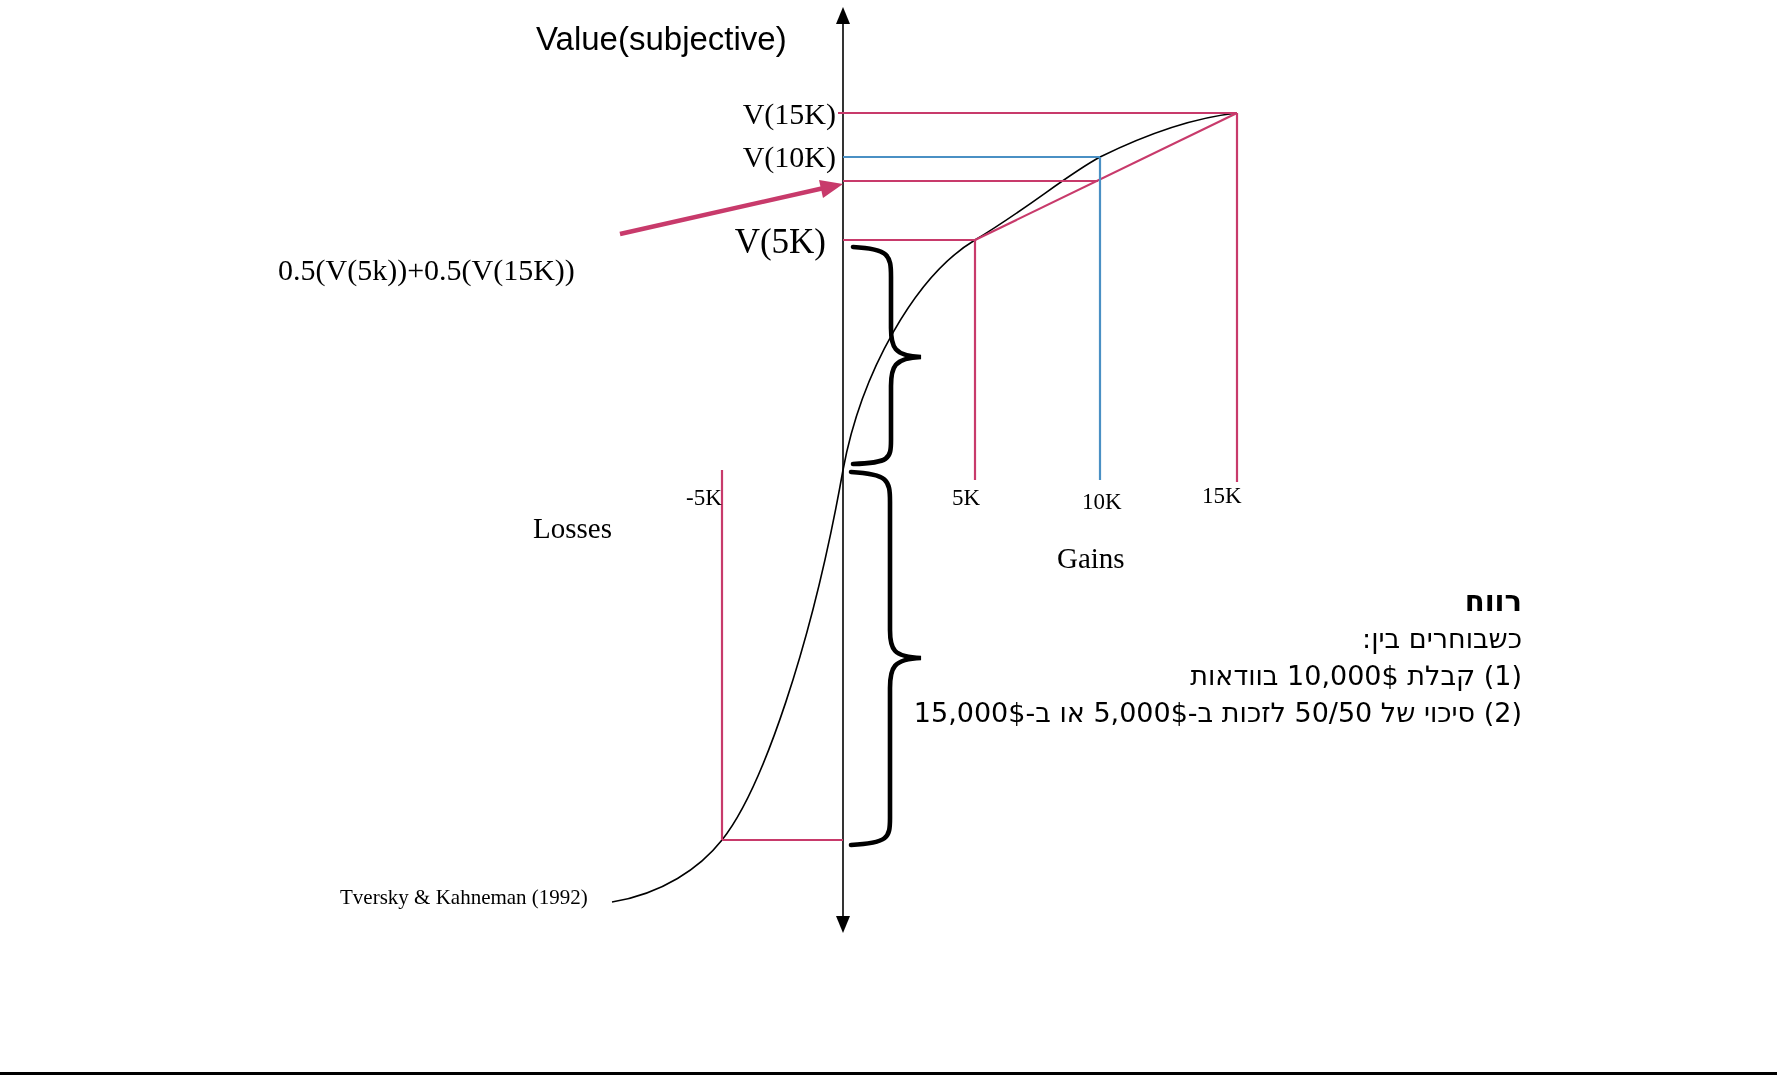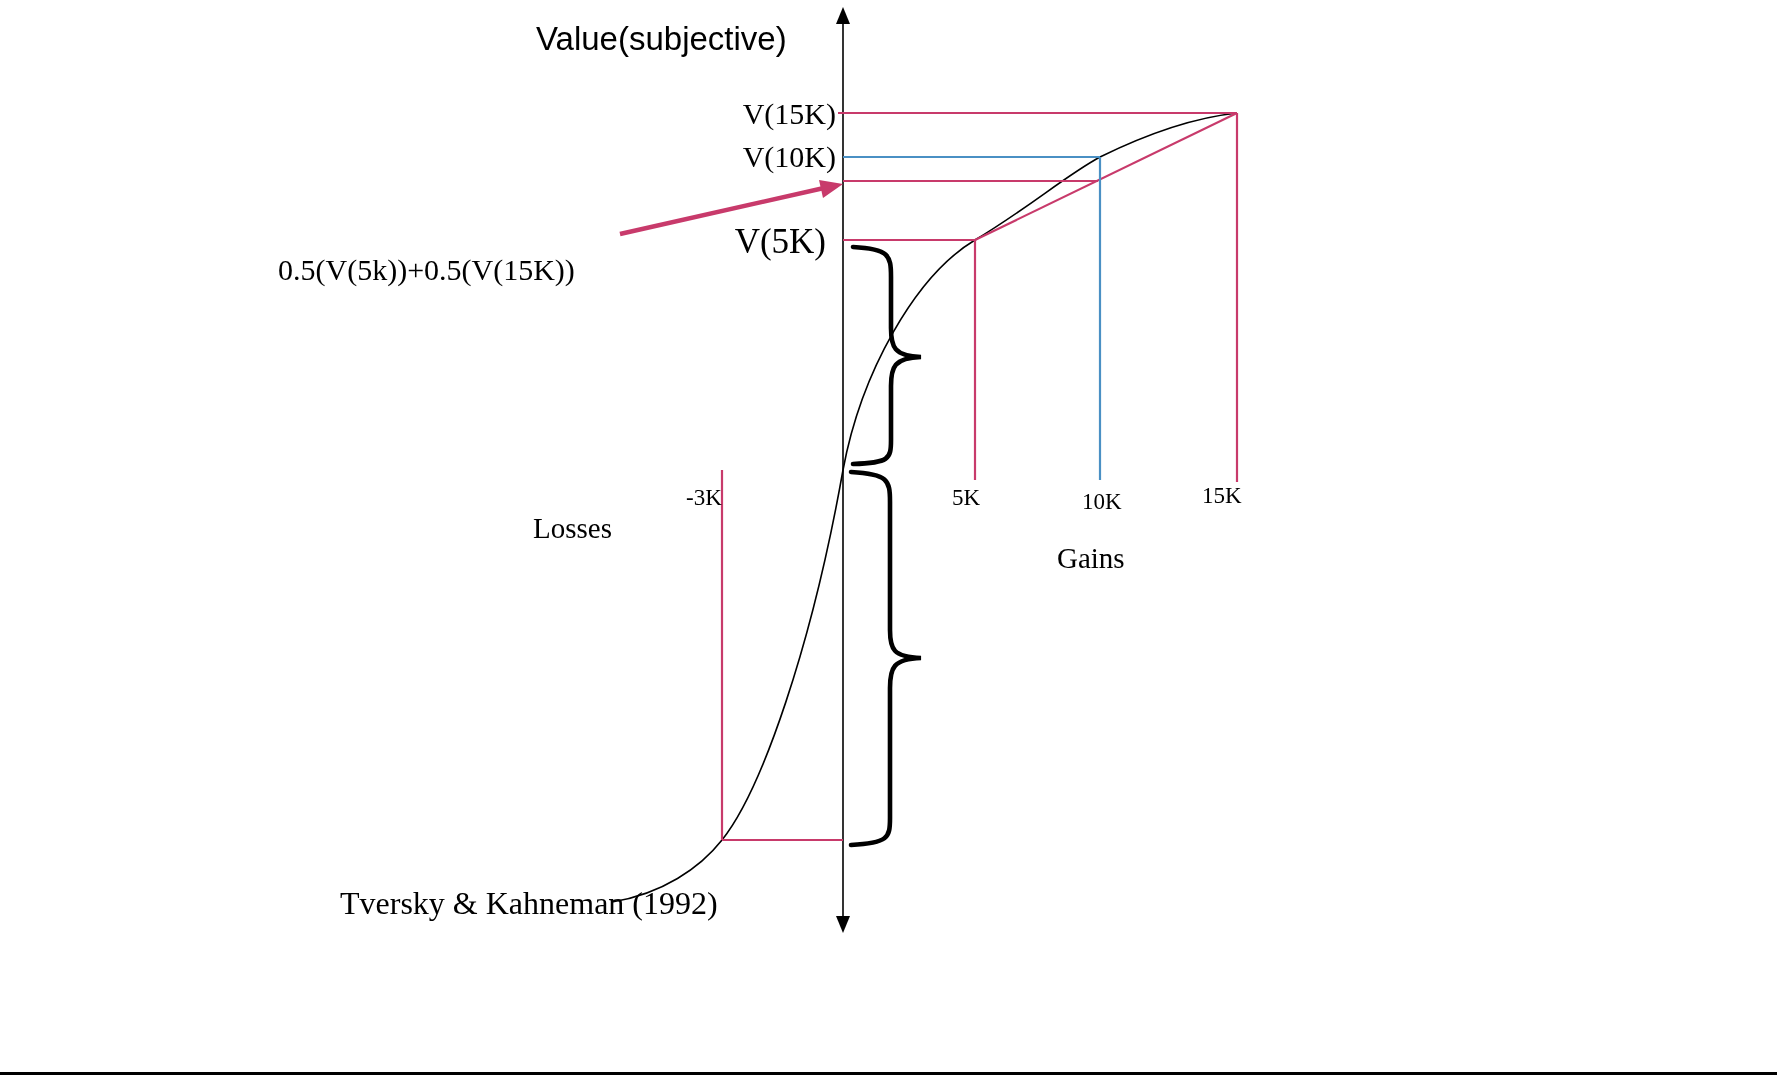--- a/index.html
+++ b/index.html
@@ -21,21 +21,21 @@
   .v10k{right:941px;top:140px;font-size:30px;}
   .v5k{right:951px;top:222px;font-size:35px;}
   .expected{left:278px;top:217px;font-size:30px;margin-top:36px;}
   .tick{font-size:23px;}
   .tick-neg5k{left:686px;top:485px;}
   .tick-5k{left:952px;top:485px;}
   .tick-10k{left:1082px;top:489px;}
   .tick-15k{left:1202px;top:483px;}
   .losses{left:533px;top:512px;font-size:29px;}
   .gains{left:1057px;top:518px;font-size:29px;margin-top:24px;}
-  .citation{left:340px;top:885px;font-size:32px;}
+  .citation{left:340px;top:885px;font-size:21px;}
   .hebrew-block{position:absolute;right:255px;top:583px;direction:rtl;text-align:right;
     font-family:"DejaVu Sans",sans-serif;font-size:27px;line-height:37px;color:#000;}
   .hebrew-heading{font-weight:700;font-size:29px;}
   .bottom-border{position:absolute;left:0;bottom:0;width:100%;height:3px;background:#000;}
 </style>
 </head>
 <body>
 
 <div class="stage">
 
@@ -71,25 +71,31 @@
     <polygon class="fill-pink" points="843,184 823,198 819,180"></polygon>
   </svg>
 
   <div class="lbl sans value-title">Value(subjective)</div>
 
   <div class="lbl serif v15k">V(15K)</div>
   <div class="lbl serif v10k">V(10K)</div>
   <div class="lbl serif v5k">V(5K)</div>
   <div class="lbl serif expected">0.5(V(5k))+0.5(V(15K))</div>
 
-  <div class="lbl serif tick tick-neg5k">-3K</div>
+  <div class="lbl serif tick tick-neg5k">-5K</div>
   <div class="lbl serif tick tick-5k">5K</div>
   <div class="lbl serif tick tick-10k">10K</div>
   <div class="lbl serif tick tick-15k">15K</div>
 
   <div class="lbl serif losses">Losses</div>
   <div class="lbl serif gains">Gains</div>
 
   <div class="lbl serif citation">Tversky &amp; Kahneman (1992)</div>
 
+  <div class="hebrew-block">
+    <div class="hebrew-heading">רווח</div>
+    <div>כשבוחרים בין:</div>
+    <div>(1) קבלת 10,000$ בוודאות</div>
+    <div>(2) סיכוי של 50/50 לזכות ב-5,000$ או ב-15,000$</div>
+  </div>
 
   <div class="bottom-border"></div>
 </div>
 
 </body></html>

